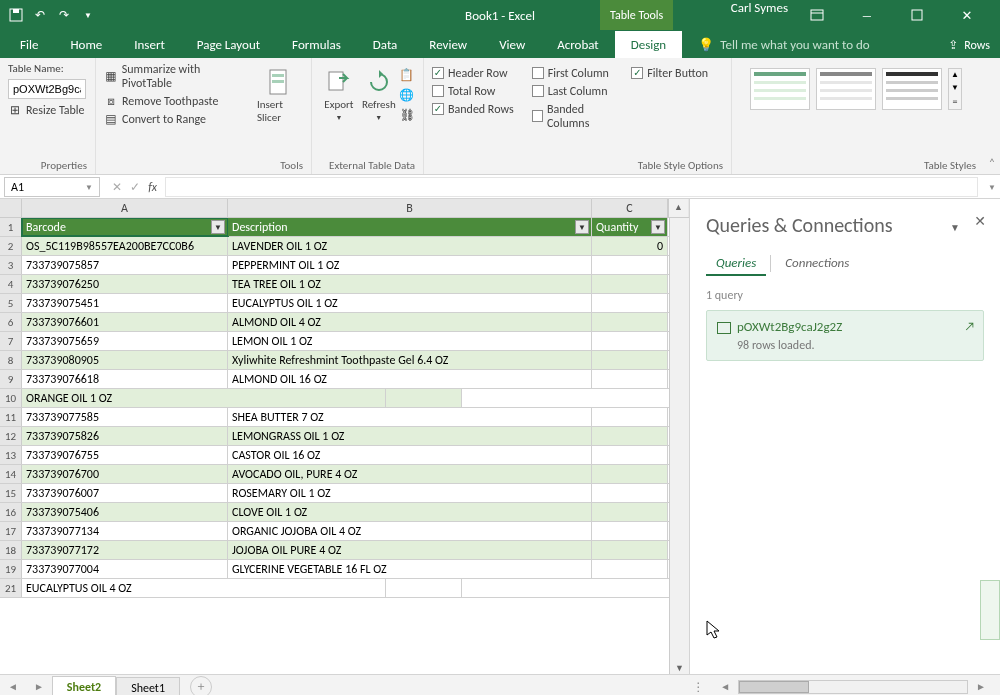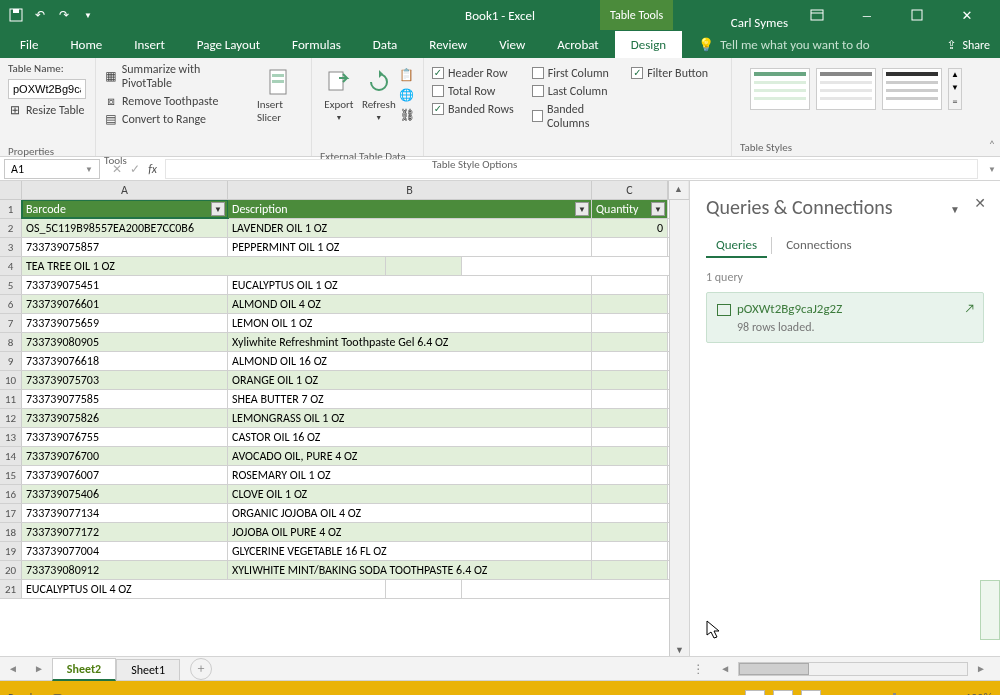--- a/index.html
+++ b/index.html
@@ -4,37 +4,37 @@
 <style>
   * { box-sizing: border-box; margin: 0; padding: 0; }
   body { font-family: "Segoe UI", Calibri, sans-serif; font-size: 12px; background: #fff; width: 1000px; height: 695px; overflow: hidden; position: relative; }
   
   
   .titlebar { background: #217346; color: #fff; height: 30px; display: flex; align-items: center; position: relative; }
   .qat { display: flex; align-items: center; gap: 8px; padding-left: 8px; }
   .qat .icon { width: 16px; height: 16px; display: inline-flex; align-items: center; justify-content: center; color: #fff; fill: #fff; }
   .title-center { position: absolute; left: 50%; transform: translateX(-50%); font-size: 13px; display:flex; gap:6px;}
   .contextual-tab-label { position:absolute; left:600px; font-size:12px; background:#4b8b3b; padding:0 10px; height:100%; display:flex; align-items:center;}
-  .titlebar .right { margin-left: auto; display: flex; align-items: flex-end; padding-right: 4px; }
+  .titlebar .right { margin-left: auto; display: flex; align-items: flex-start; padding-right: 4px; }
   .titlebar .right span { font-size: 13px; margin-right: 8px;}
   .win-btn { width: 42px; height: 30px; display: inline-flex; align-items: center; justify-content: center; color: #fff; }
 
   
   .ribbon-tabs { background: #217346; display: flex; align-items: flex-end; height: 28px; padding-left: 4px; }
   .ribbon-tabs .tab { color:#fff; padding: 6px 16px; font-size: 13px; cursor:pointer; }
   .ribbon-tabs .tab.file { background:#217346; }
   .ribbon-tabs .tab.active { background: #fff; color: #217346; }
   .tell-me { color: #c6e0d0; padding:6px 16px; font-size:13px; display:flex; align-items:center; gap:6px;}
   .share-area { margin-left:auto; color:#fff; display:flex; align-items:center; gap:6px; padding:6px 10px;}
   
   
-  .ribbon-body { background: #f3f3f3; border-bottom: 1px solid #d4d4d4; height: 99px; display: flex; }
+  .ribbon-body { background: #f3f3f3; border-bottom: 1px solid #d4d4d4; height: 117px; display: flex; }
   .rgroup { border-right: 1px solid #e1e1e1; padding: 4px 8px 2px 8px; display: flex; flex-direction: column; justify-content: space-between; }
   .rgroup .controls { display:flex; flex-direction:column; gap:4px; flex:1;}
-  .rgroup .grp-label { text-align: left; font-size: 11px; color: #666; margin-top: 28px; }
+  .rgroup .grp-label { text-align: right; font-size: 11px; color: #666; margin-top: 28px; }
   .small-label { font-size: 11px; color:#444;}
   .tn-input { width:78px; height:20px; border:1px solid #c8c8c8; font-size:11px; padding:0 4px;}
   .ctl-row { display:flex; align-items:center; gap:4px; font-size:12px; color:#444;}
   .ctl-row .ico { width:14px; height:14px; display:inline-flex; align-items:center; justify-content:center;}
   .vbtn { display:flex; flex-direction:column; align-items:center; gap:2px; width:46px; font-size:11px; color:#444; padding-top:6px;}
   .vbtn .big-ico { width:28px; height:28px; }
   .chk { width:12px; height:12px; border:1px solid #888; display:inline-block; background:#fff;}
   .chk.checked::after { content:"✓"; font-size:10px; line-height:10px; display:block; text-align:center; color:#217346;}
   .ts-gallery { display:flex; gap:6px; padding:6px 10px 0 10px;}
   .ts-swatch { width:60px; height:42px; border:1px solid #ccc; background:#fff; position:relative;}
@@ -69,21 +69,21 @@
   .cellC { text-align:right;}
   .sb-btn { height:14px; display:flex; align-items:center; justify-content:center; font-size:9px; color:#666;}
   .sb-track { flex:1; background:#f1f1f1;}
   
   
   .queries-pane { flex:1; padding:14px 16px; background:#fff; position:relative;}
   .qp-title { font-size:20px; color:#646464; font-weight:400;}
   .qp-close { position:absolute; right:14px; top:14px; font-size:14px; color:#666;}
   .qp-chevron { position:absolute; right:40px; top:22px; font-size:10px; color:#666;}
   .qp-tabs { display:flex; gap:0; margin-top:14px; font-size:13px;}
-  .qp-tab { padding:4px 10px; color:#666; border-bottom:2px solid transparent;}
+  .qp-tab { padding:4px 10px; color:#666; border-bottom:2px solid transparent;font-style:italic;}
   .qp-tab.active { color:#217346; border-bottom:2px solid #217346;}
   .qp-sep { width:1px; background:#ccc; margin:4px 4px;}
   .qp-count { font-size:12px; color:#888; margin-top:12px;}
   .qp-item { margin-top:8px; background:#e8f3ec; border:1px solid #c8e0cf; padding:8px 10px; border-radius:2px; position:relative;}
   .qp-item .q-name { color:#3b7a3b; font-size:13px;}
   .qp-item .q-sub { color:#777; font-size:12px; margin-top:4px; margin-left:20px;}
   .qp-item .q-ico { display:inline-block; width:14px; height:12px; border:1px solid #3b7a3b; margin-right:6px; vertical-align:middle;}
   .qp-item .q-open { position:absolute; right:8px; top:8px; color:#3b7a3b; font-size:12px;}
   
   
@@ -155,21 +155,21 @@
   <div class="tab">Review</div>
   <div class="tab">View</div>
   <div class="tab">Acrobat</div>
   <div class="tab active">Design</div>
   <div class="tell-me">
       <span>💡</span>
       <span>Tell me what you want to do</span>
     </div>
   <div class="share-area">
     <span>⇪</span>
-    <span>Share</span>
+    <span>Rows</span>
   </div>
 </div>
 
 <div class="ribbon-body">
   <div class="rgroup" style="width:96px">
     <div class="controls">
       <div class="small-label">Table Name:</div>
       <input class="tn-input" value="pOXWt2Bg9ca" style="">
       <div class="ctl-row">
           <span class="ico">⊞</span>
@@ -347,20 +347,21 @@
             <div class="cell colC cellC">0</div>
           </div>
           <div class="row-line ">
             <div class="rhdr">3</div>
             <div class="cell colA">733739075857</div>
             <div class="cell colB">PEPPERMINT OIL  1 OZ</div>
             <div class="cell colC cellC"></div>
           </div>
           <div class="row-line band">
             <div class="rhdr">4</div>
+            <div class="cell colA">733739076250</div>
             <div class="cell colB">TEA TREE OIL  1 OZ</div>
             <div class="cell colC cellC"></div>
           </div>
           <div class="row-line ">
             <div class="rhdr">5</div>
             <div class="cell colA">733739075451</div>
             <div class="cell colB">EUCALYPTUS OIL  1 OZ</div>
             <div class="cell colC cellC"></div>
           </div>
           <div class="row-line band">
@@ -382,21 +383,20 @@
             <div class="cell colC cellC"></div>
           </div>
           <div class="row-line ">
             <div class="rhdr">9</div>
             <div class="cell colA">733739076618</div>
             <div class="cell colB">ALMOND OIL  16 OZ</div>
             <div class="cell colC cellC"></div>
           </div>
           <div class="row-line band">
             <div class="rhdr">10</div>
-            <div class="cell colA">733739075703</div>
             <div class="cell colB">ORANGE OIL  1 OZ</div>
             <div class="cell colC cellC"></div>
           </div>
           <div class="row-line ">
             <div class="rhdr">11</div>
             <div class="cell colA">733739077585</div>
             <div class="cell colB">SHEA BUTTER  7 OZ</div>
             <div class="cell colC cellC"></div>
           </div>
           <div class="row-line band">
@@ -438,26 +438,20 @@
           <div class="row-line band">
             <div class="rhdr">18</div>
             <div class="cell colA">733739077172</div>
             <div class="cell colB">JOJOBA OIL PURE  4 OZ</div>
             <div class="cell colC cellC"></div>
           </div>
           <div class="row-line ">
             <div class="rhdr">19</div>
             <div class="cell colA">733739077004</div>
             <div class="cell colB">GLYCERINE VEGETABLE  16 FL OZ</div>
-            <div class="cell colC cellC"></div>
-          </div>
-          <div class="row-line band">
-            <div class="rhdr">20</div>
-            <div class="cell colA">733739080912</div>
-            <div class="cell colB">XYLIWHITE MINT/BAKING SODA TOOTHPASTE 6.4 OZ</div>
             <div class="cell colC cellC"></div>
           </div>
           <div class="row-line ">
             <div class="rhdr">21</div>
             <div class="cell colB">EUCALYPTUS OIL  4 OZ</div>
             <div class="cell colC cellC"></div>
           </div>
         </div>
       <div class="scroll-gutter">
         <div class="sb-track"></div>

